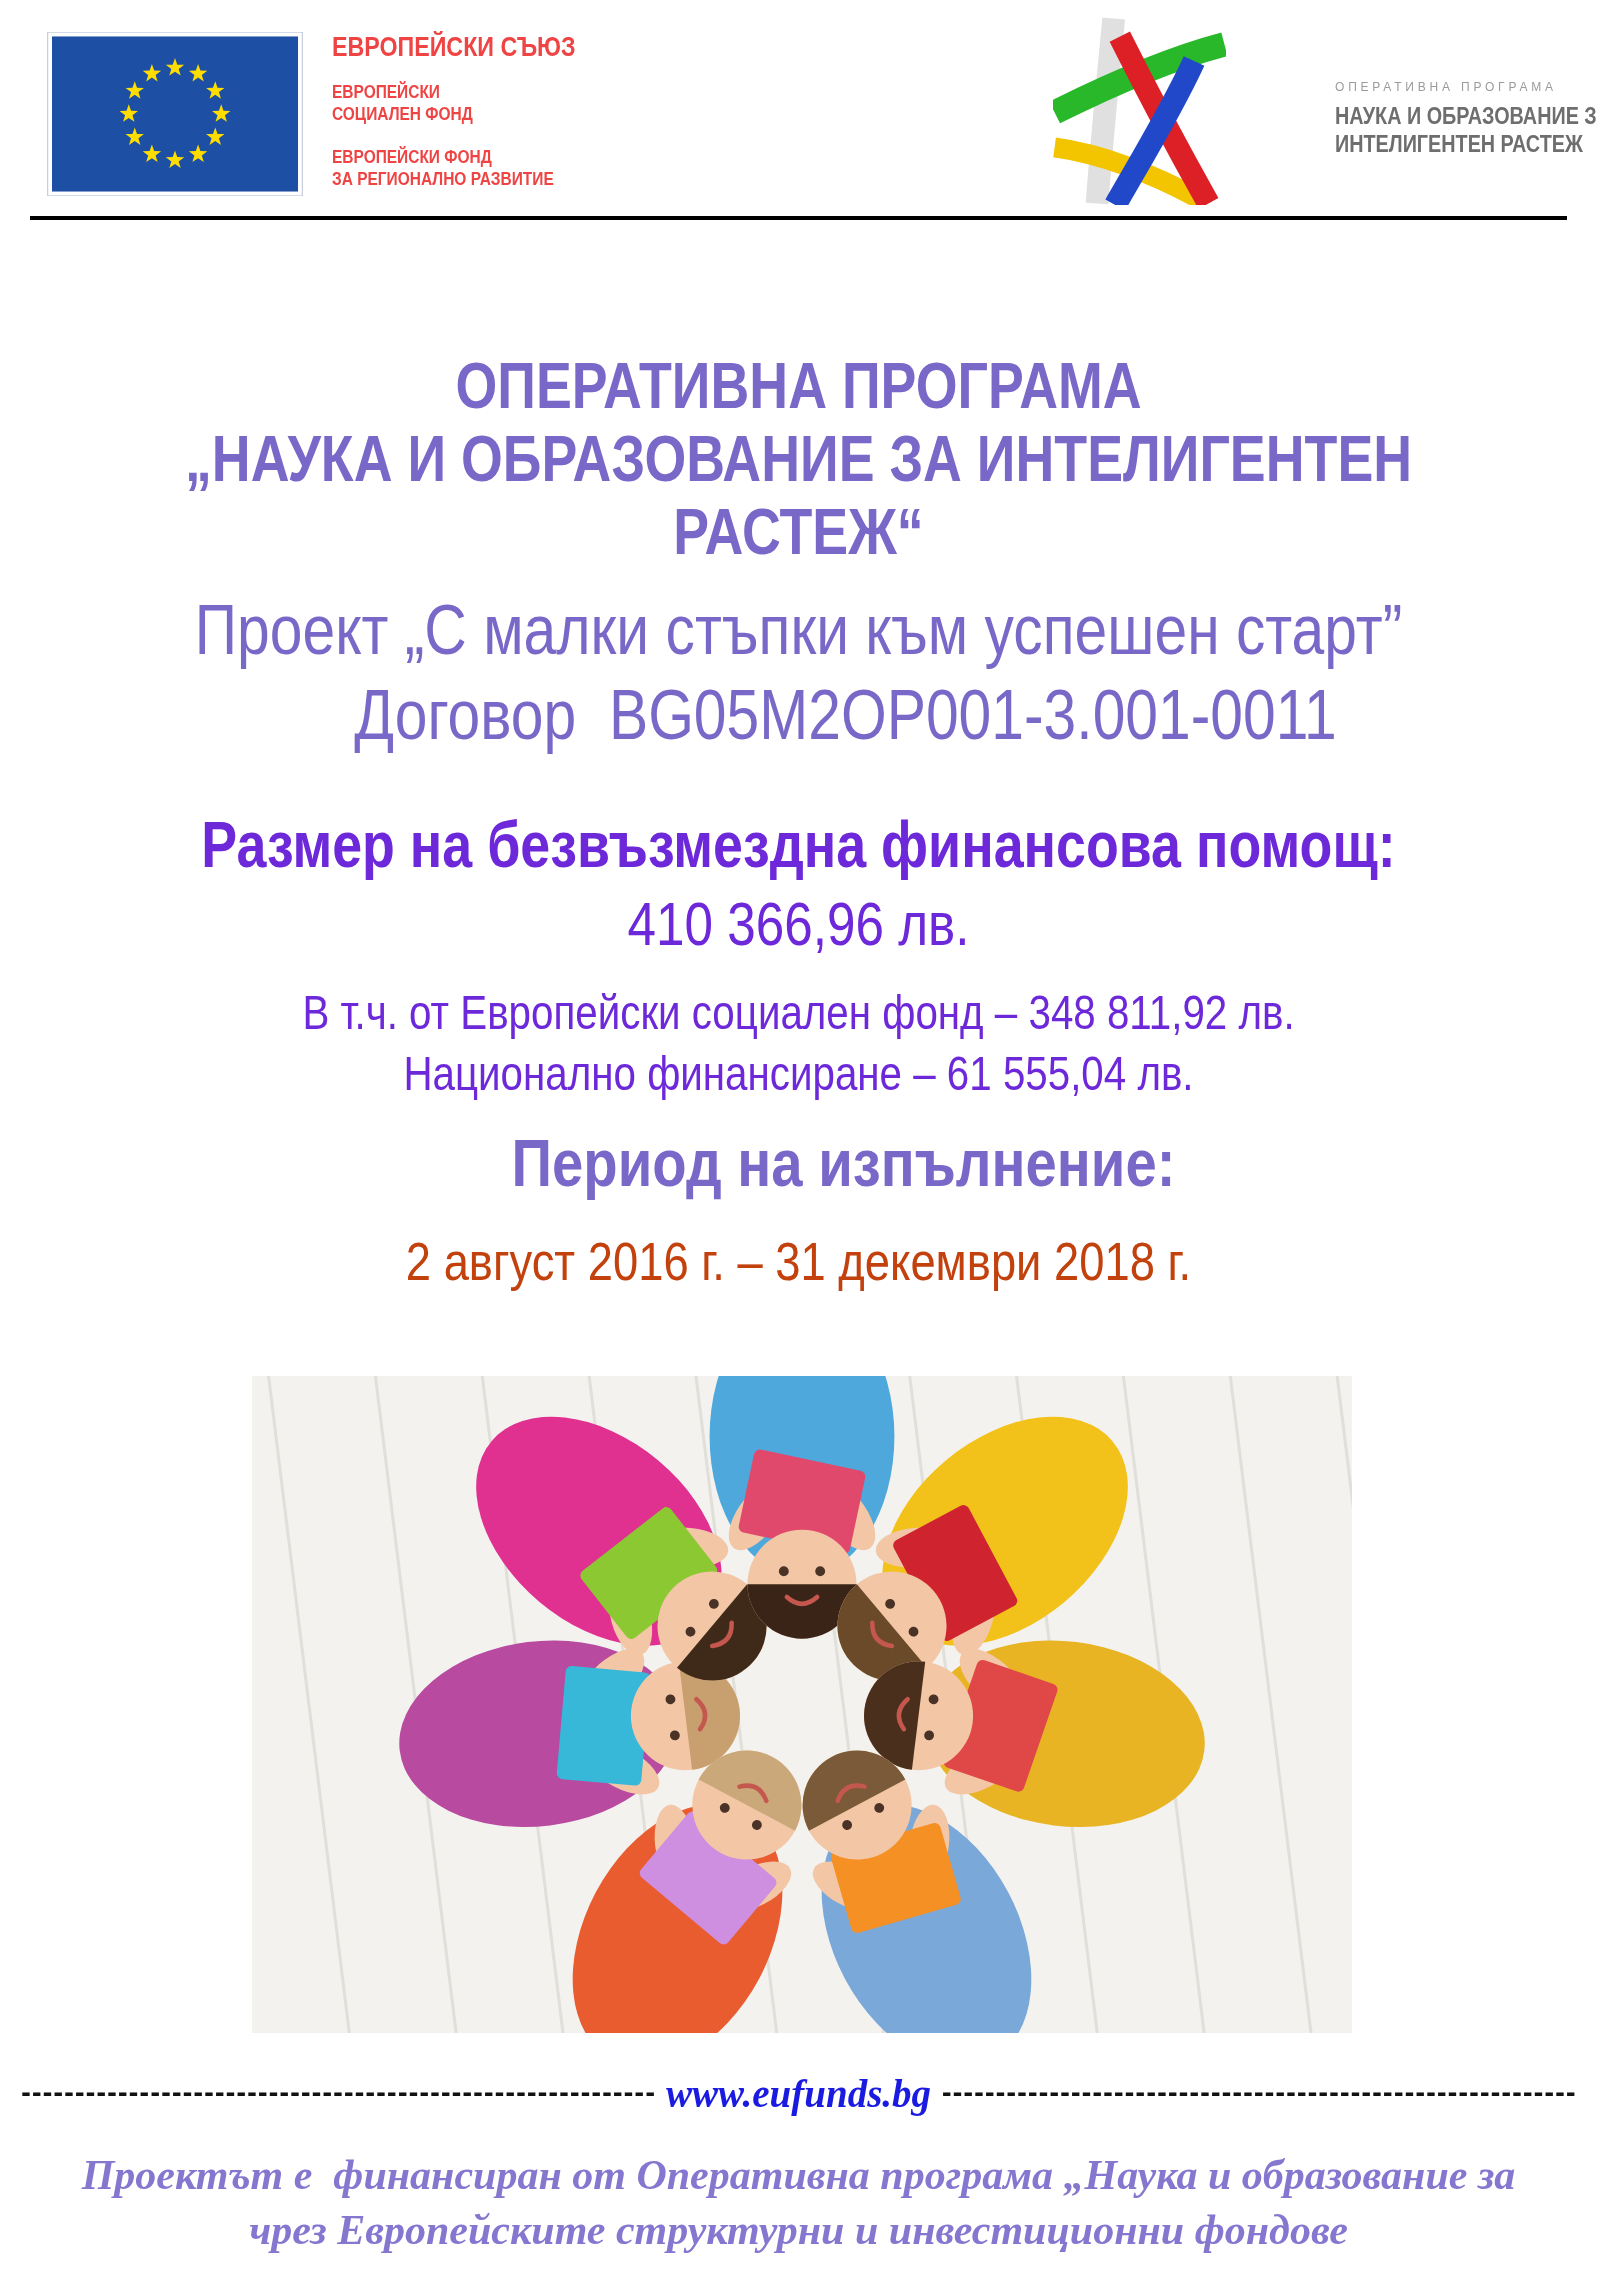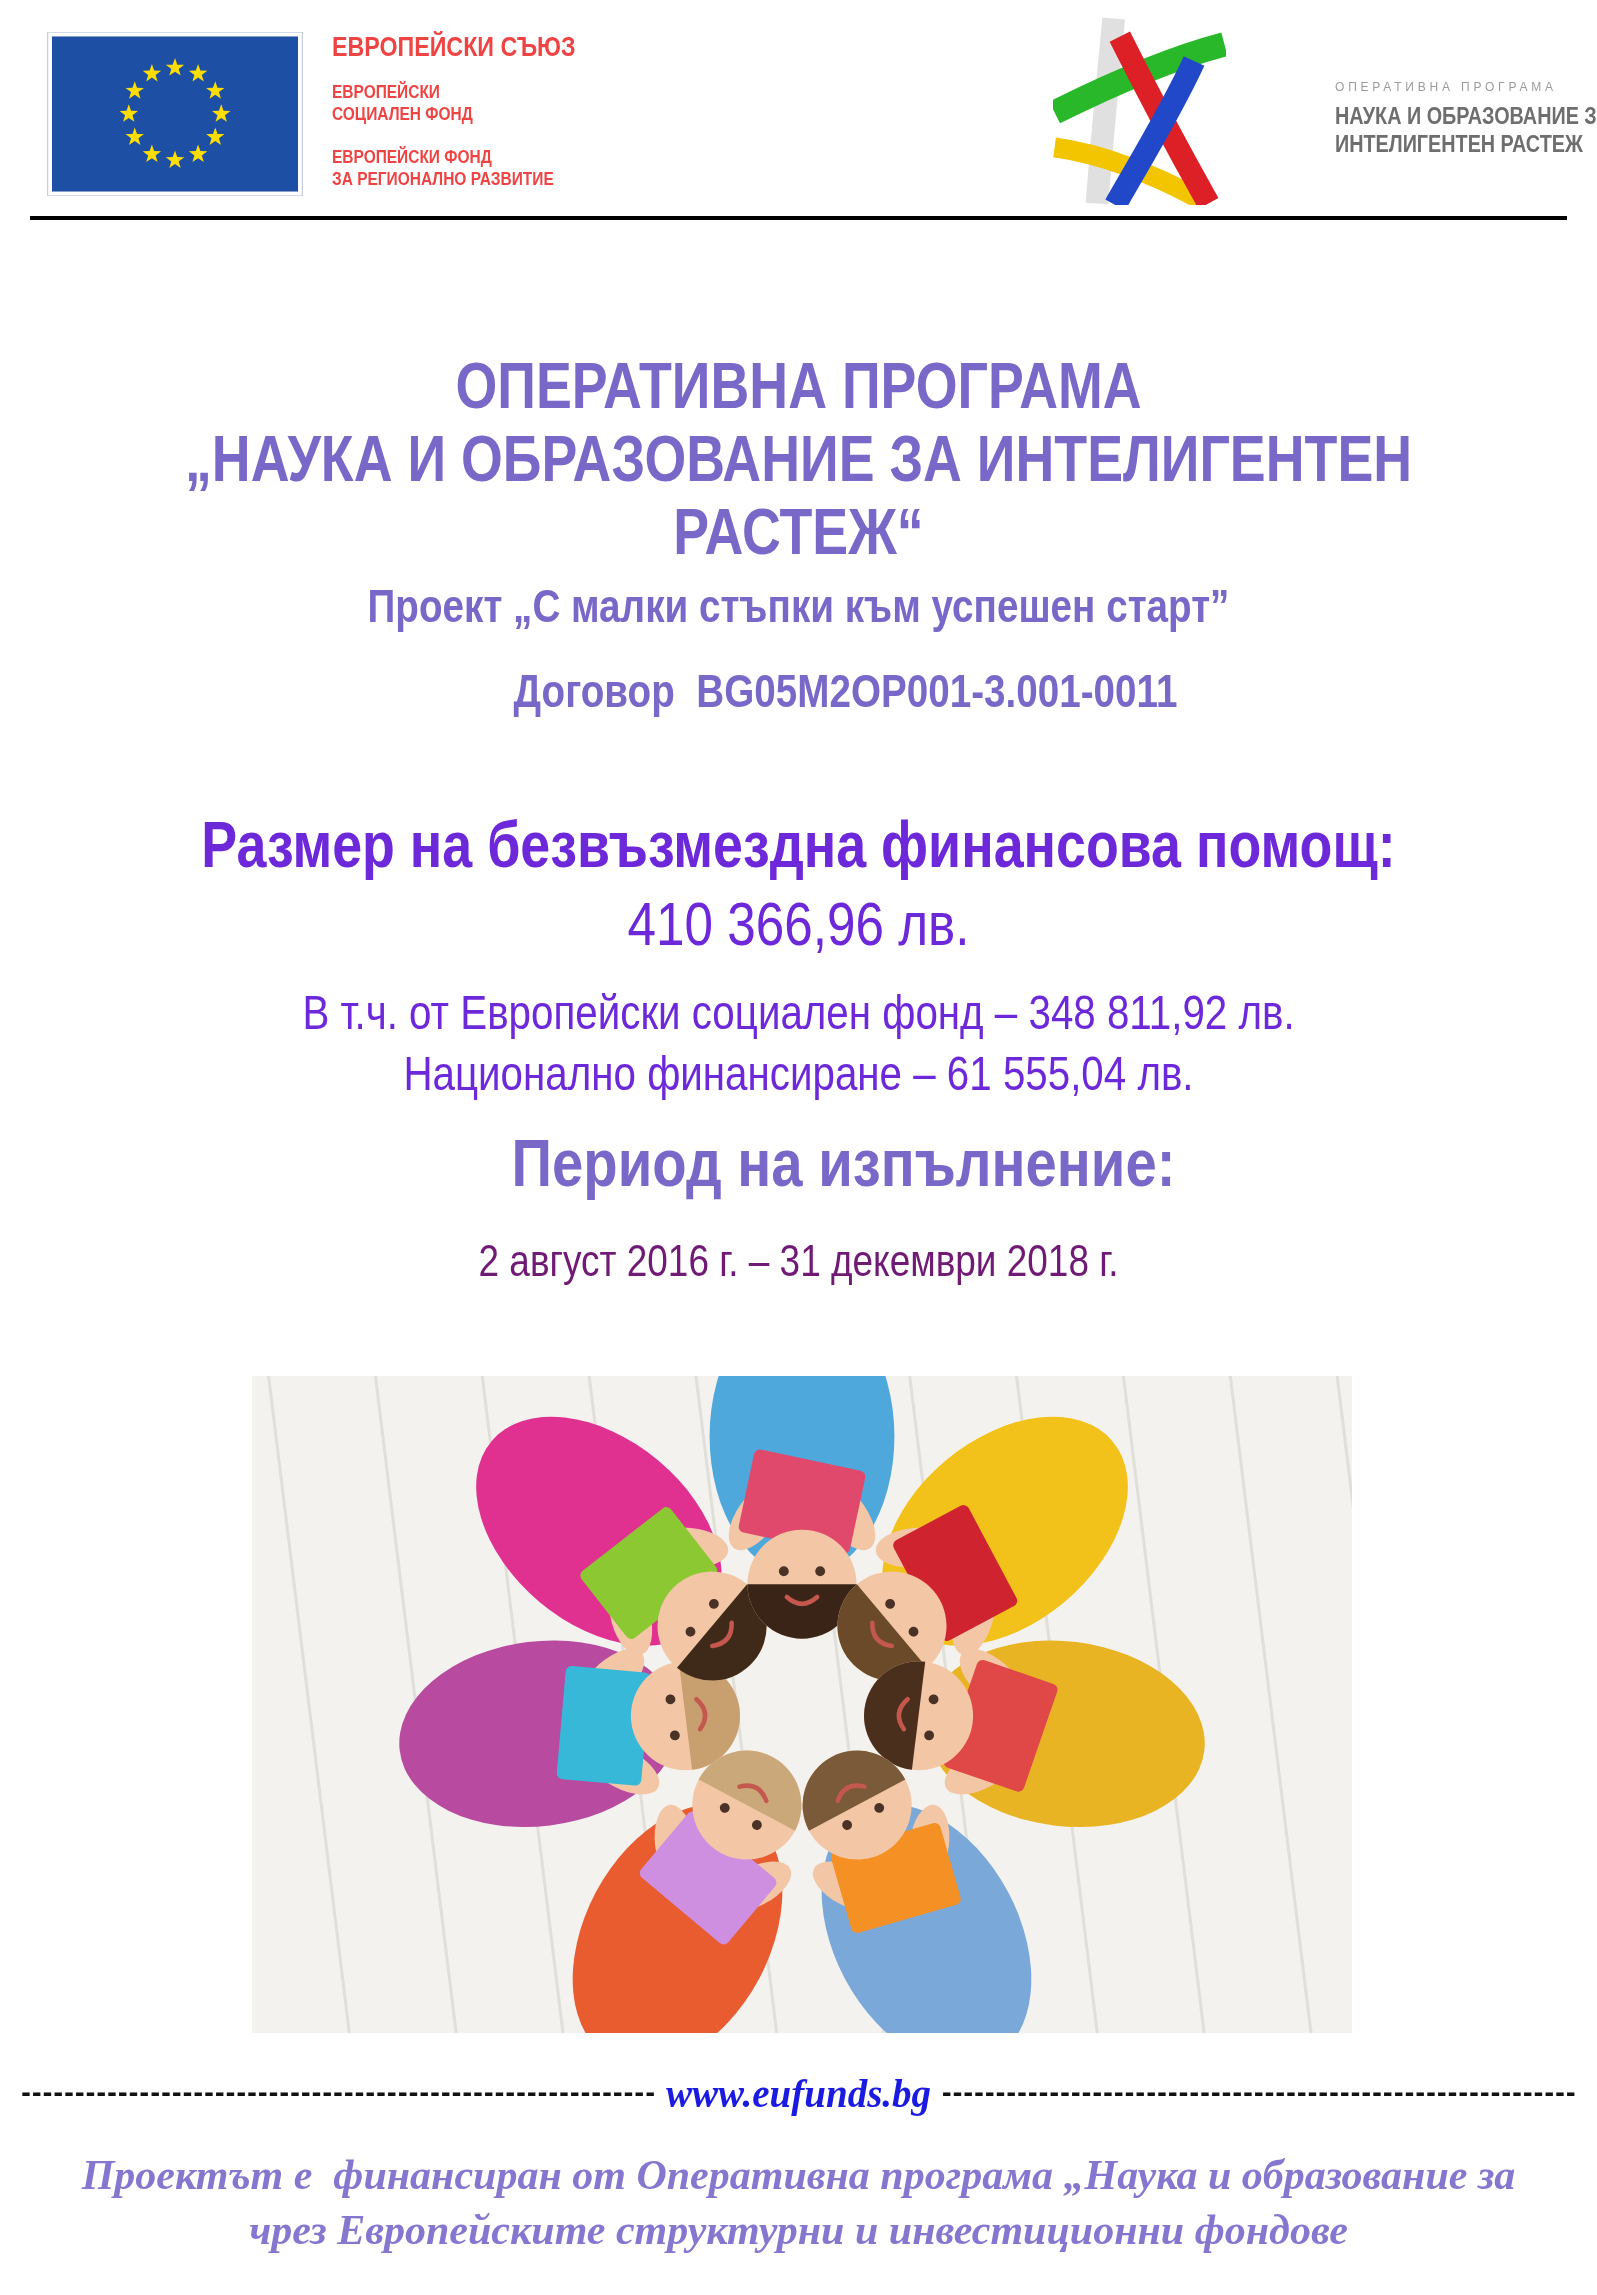--- a/index.html
+++ b/index.html
@@ -28,29 +28,29 @@
   .eu-sub{font-size:18px;font-weight:bold;line-height:22px;white-space:nowrap;}
   .eu-gap{height:21px;}
   .op-graphic{left:1053px;top:16.7px;width:173px;height:188px;display:block;}
   .op-text{left:1335px;top:80px;}
   .op-kicker{font-size:12px;letter-spacing:3.8px;color:var(--logo-gray-light,#9b9b9b);white-space:nowrap;margin-bottom:7.6px;}
   .op-name{font-size:23px;font-weight:bold;line-height:28px;color:var(--logo-gray,#6e6e6e);white-space:nowrap;}
   .rule{left:30px;top:216px;width:1537px;height:3.8px;background:#000;}
 
   
   .doc-title{top:350px;font-size:64px;line-height:73px;font-weight:bold;color:var(--accent-purple,#7a68c9);}
-  .project{top:564px;font-size:46px;line-height:85px;font-weight:bold;color:var(--accent-purple,#7a68c9);}
+  .project{top:588px;font-size:70px;line-height:85px;font-weight:normal;color:var(--accent-purple,#7a68c9);}
   .project .shift{transform:translateX(47px) scaleX(0.84);white-space:pre;}
   .grant{top:809px;color:#6d28d9;}
   .grant-heading{font-size:64px;line-height:73px;font-weight:bold;}
   .grant-amount{font-size:61px;line-height:79px;margin-top:3px;}
   .grant-esf{font-size:48px;line-height:61px;margin-top:18px;}
   .grant-national{font-size:48px;line-height:61px;}
   .period-heading{top:1125px;font-size:67px;line-height:76px;font-weight:bold;color:var(--accent-purple,#7a68c9);padding-left:45px;}
-  .period-dates{top:1221px;font-size:44px;line-height:80px;color:#701a75;}
+  .period-dates{top:1221px;font-size:54px;line-height:80px;color:#c2410c;}
 
   
   .photo{left:252px;top:1376px;width:1100px;height:657px;display:block;}
 
   
   .funds{left:21px;top:2069px;width:1555px;height:48px;display:flex;align-items:center;gap:10.6px;}
   .dashes{flex:1;overflow:hidden;white-space:nowrap;font-family:"DejaVu Sans",sans-serif;
           font-weight:bold;font-size:24px;color:#111;letter-spacing:0.8px;line-height:48px;}
   .funds-link{font-family:"Liberation Serif",serif;font-style:italic;font-weight:bold;
               font-size:39px;color:var(--link-blue,#1a1ae0);white-space:nowrap;text-decoration:none;}

